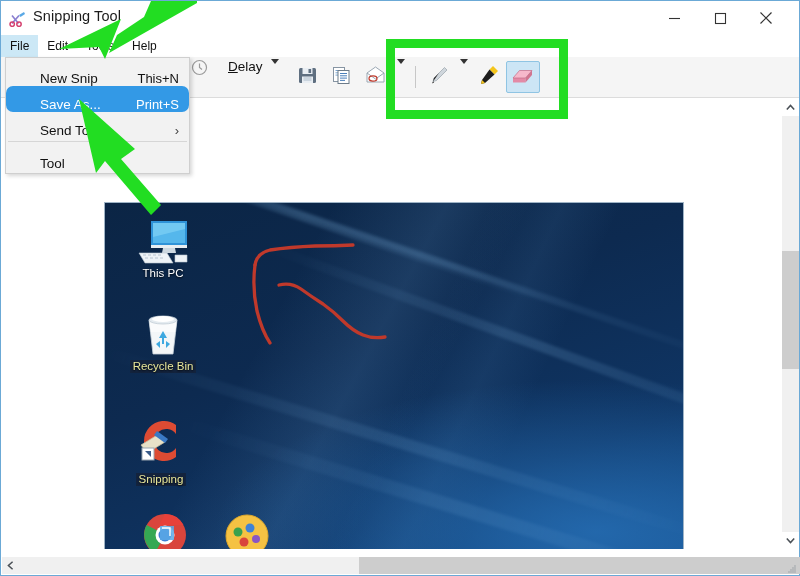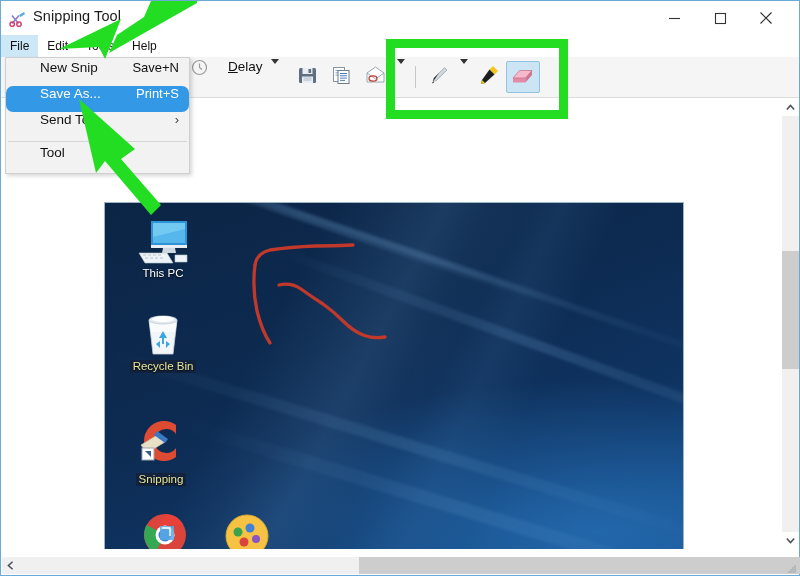--- a/index.html
+++ b/index.html
@@ -171,21 +171,21 @@
     position: absolute; left: 4px; top: 56px;
     width: 185px;
     background: #f2f2f2;
     border: 1px solid #cfcfcf;
     box-shadow: 2px 2px 4px rgba(0,0,0,0.16);
     padding: 2px 0;
     z-index: 40;
   }
   .dd-item {
     position: relative; height: 26px;
-    display: flex; align-items: flex-start;
+    display: flex; align-items: flex-end;
     padding-left: 34px; padding-right: 10px;
     font-size: 13.5px; color: #111;
   }
   .dd-item.highlight { background: #3399e6; color: #ffffff; border-radius: 7px; }
   .dd-accel { margin-left: auto; font-size: 13px; }
   .dd-sub { margin-left: auto; font-size: 13px; color: #444; }
   .dd-sep { height: 1px; background: #d6d6d6; margin: 3px 2px; }
 
   
   .anno { position: absolute; pointer-events: none; z-index: 60; }
@@ -462,21 +462,21 @@
       <span class="grip">
         <svg width="12" height="12" viewBox="0 0 12 12">
           <path d="M10 3 L10 3 M8 5 L8 5 M10 5 L10 5 M6 7 L6 7 M8 7 L8 7 M10 7 L10 7 M4 9 L4 9 M6 9 L6 9 M8 9 L8 9 M10 9 L10 9" stroke="#9aa0a6" stroke-width="1.6" stroke-linecap="round"></path>
         </svg>
       </span>
     </div>
 
     <div class="dropdown">
       <div class="dd-item">
         <span>New Snip</span>
-        <span class="dd-accel">Save+N</span>
+        <span class="dd-accel">This+N</span>
       </div>
       <div class="dd-item highlight">
         <span>Save As...</span>
         <span class="dd-accel">Print+S</span>
       </div>
       <div class="dd-item">
         <span>Send To</span>
         <span class="dd-sub">›</span>
       </div>
       <div class="dd-sep"></div>

